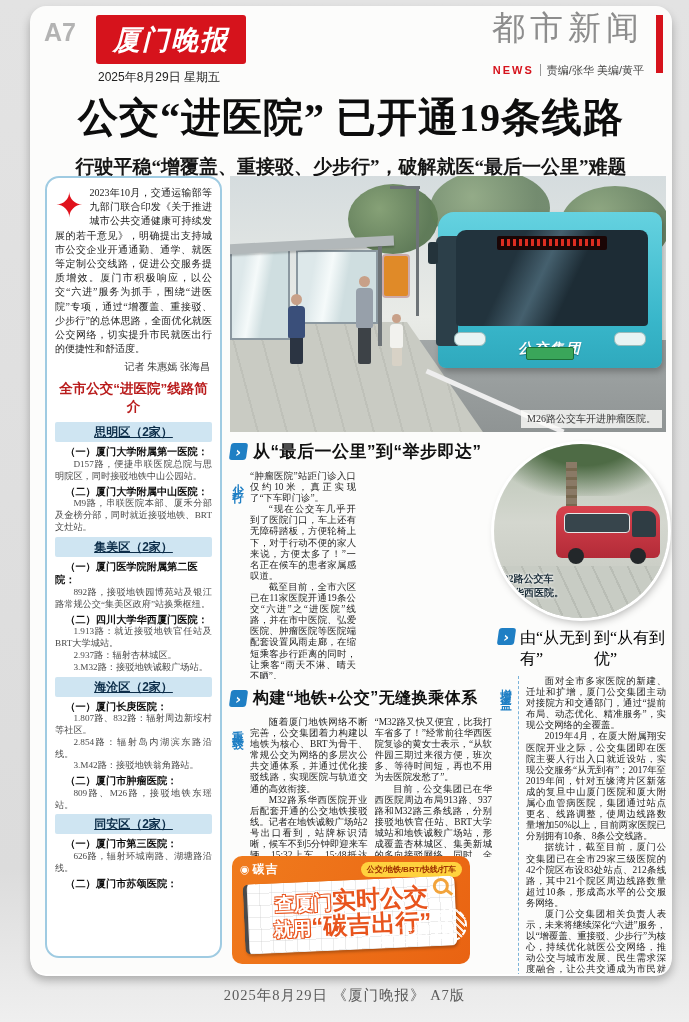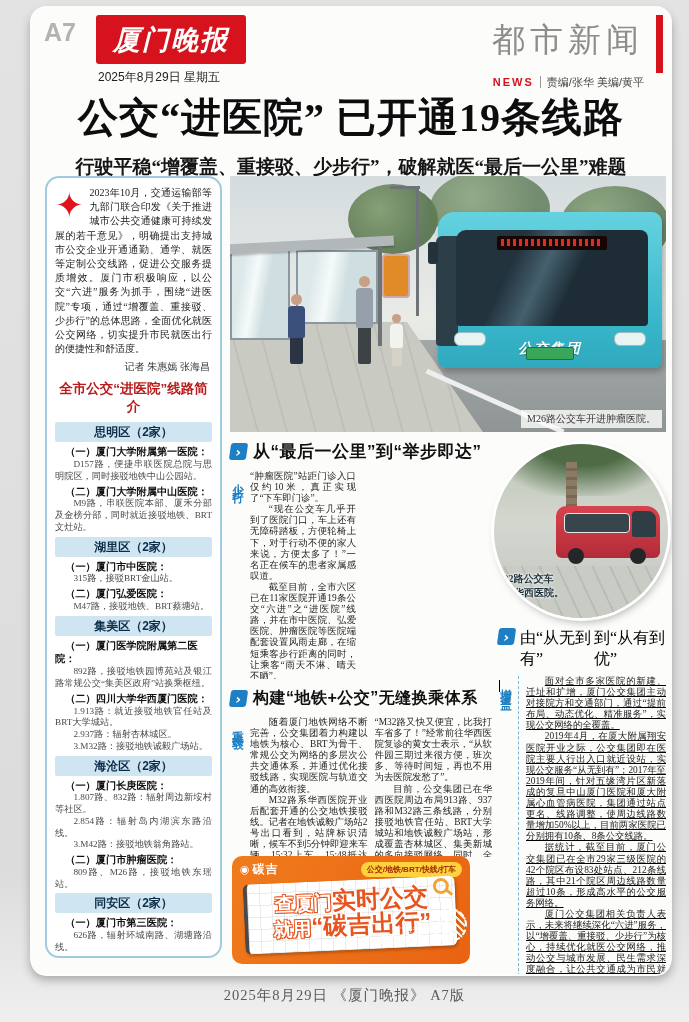--- a/index.html
+++ b/index.html
@@ -4,39 +4,39 @@
 <style>
   html,body{margin:0;padding:0;}
   .backdrop{position:relative;width:689px;height:1022px;background:linear-gradient(#e3e3e3,#dcdcdc 85%,#efefef);font-family:"Liberation Serif",serif;overflow:hidden;}
   .page{position:absolute;left:30px;top:6px;width:642px;height:968px;background:#fcfcfb;border-radius:16px;box-shadow:0 3px 0 -1px #fff,0 6px 10px rgba(0,0,0,.28);overflow:hidden;}
 
   
   .pageno{position:absolute;left:14px;top:12px;font:700 25px "Liberation Sans",sans-serif;color:#b3b3b3;}
   .masthead{position:absolute;left:66px;top:9px;width:150px;height:49px;background:#d6131c;border-radius:3px;display:flex;align-items:center;justify-content:center;}
   .masthead span{color:#fff;font:700 italic 27px "Liberation Serif",serif;letter-spacing:2px;}
   .dateline{position:absolute;left:68px;top:63px;font:12px "Liberation Sans",sans-serif;color:#222;}
-  .sectionhead{position:absolute;right:28px;top:12px;text-align:right;}
+  .sectionhead{position:absolute;right:28px;top:0;text-align:right;}
   .sectionhead .big{font:400 33px "Liberation Sans",sans-serif;color:#8d8d8d;letter-spacing:5px;}
   .newsrow{margin-top:12px;font:11px "Liberation Sans",sans-serif;color:#444;}
   .newsrow .news{color:#d6131c;font-weight:700;letter-spacing:2px;margin-right:6px;padding-right:6px;border-right:1px solid #999;}
   .redbar{position:absolute;right:9px;top:9px;width:7px;height:58px;background:#d6131c;}
 
   
   .headline{position:absolute;left:0;top:84px;width:100%;text-align:center;}
   .headline .t{font:900 40px "Liberation Serif",serif;color:#0d0d0d;letter-spacing:1px;}
   .headline .s{margin-top:9px;font:700 19px "Liberation Serif",serif;color:#151515;}
 
   
   .sidebar{position:absolute;left:15px;top:170px;width:177px;height:782px;border:2px solid #9fcbe2;border-radius:14px;background:#fff;padding:8px 8px;box-sizing:border-box;overflow:hidden;}
   .star{float:left;font-family:"DejaVu Sans",sans-serif;font-size:34px;line-height:34px;color:#e0121c;margin:2px 6px 0 0;}
   .intro{font:10px/1.42 "Liberation Serif",serif;color:#1a1a1a;text-align:justify;}
   .byline{text-align:right;font:10px "Liberation Sans",sans-serif;color:#333;margin:4px 2px 6px 0;}
   .sb-title{text-align:center;font:700 13.5px "Liberation Sans",sans-serif;color:#b91c1c;margin:4px 0 6px;}
   .dist{margin-bottom:3px;}
-  .dist-h{background:#cfe5f2;color:#0c2d49;text-align:center;font:700 12px/1 "Liberation Sans",sans-serif;padding:4px 0;border-radius:2px;margin:3px 0 3px;}
+  .dist-h{background:#cfe5f2;color:#0c2d49;text-align:center;font:700 12px/1 "Liberation Sans",sans-serif;padding:4px 0;border-radius:2px;margin:3px 0 3px;text-decoration:underline;}
   .hosp{font:700 10.2px/1.35 "Liberation Sans",sans-serif;color:#111;text-indent:1em;margin-top:2px;}
   .detail{font:9.2px/1.28 "Liberation Serif",serif;color:#4a4a4a;text-align:justify;}
   .para p{margin:0;text-indent:2em;}
   .cont p:first-child{text-indent:0;}
 
   
   .photo{position:absolute;left:200px;top:170px;width:436px;height:256px;background:linear-gradient(#d5dcde,#e9ebe7 55%,#d8dad4);overflow:hidden;}
   .ph-tree{position:absolute;border-radius:50%;background:radial-gradient(circle at 35% 35%,#7d9a6b,#52704a 70%);opacity:.9;}
   .ph-road{position:absolute;left:0;bottom:0;width:100%;height:92px;background:linear-gradient(#a2a7a7,#8f9494);}
   .ph-walk{position:absolute;left:0;bottom:0;width:58%;height:110px;background:repeating-linear-gradient(75deg,#c9cbc3 0 26px,#bfc1b9 26px 28px);clip-path:polygon(0 0,70% 0,100% 100%,0 100%);}
@@ -79,21 +79,21 @@
   .cp-trunk{position:absolute;left:72px;top:18px;width:11px;height:78px;background:repeating-linear-gradient(#8a7a66 0 6px,#77684f 6px 9px);}
   .cp-bus{position:absolute;left:62px;top:62px;width:104px;height:52px;background:linear-gradient(#d8434e,#b32b38);border-radius:10px 14px 6px 6px;}
   .cp-bus .win{position:absolute;left:8px;top:7px;right:30px;height:18px;background:#37454c;border-radius:4px;border:1px solid #e8e8e8;}
   .cp-bus .shield{position:absolute;right:4px;top:5px;width:24px;height:26px;background:#2f3d44;border-radius:4px 8px 2px 2px;}
   .cp-bus .wheel{position:absolute;bottom:-6px;width:16px;height:16px;background:#23272a;border-radius:50%;}
   .cp-ground{position:absolute;left:0;bottom:0;width:100%;height:52px;background:repeating-linear-gradient(65deg,#c8ccc4 0 14px,#b9bdb5 14px 16px);}
   .cp-cap{position:absolute;left:0;right:0;text-align:left;color:#1d2f3a;font:700 10px "Liberation Serif",serif;text-shadow:0 0 3px #fff,0 0 3px #fff;}
   #sec3{left:468px;top:622px;width:168px;}
   #sec3 .hwrap{display:flex;gap:5px;}
   #sec3 .hlines{display:flex;gap:2px;}
-  #sec3 .body3{display:flex;margin-top:6px;text-decoration:underline;}
+  #sec3 .body3{display:flex;margin-top:6px;}
   #sec3 .coltxt{border-left:1px dashed #7ab2d8;padding-left:7px;width:142px;height:300px;}
 
   
   .ad{position:absolute;left:202px;top:850px;width:238px;height:108px;background:linear-gradient(120deg,#f07b1d,#e96312);border-radius:10px;overflow:hidden;}
   .ad .brand{position:absolute;left:8px;top:5px;color:#fff;font:800 12px "Liberation Sans",sans-serif;letter-spacing:1px;}
   .ad .brand .bicon{font-family:"DejaVu Sans",sans-serif;font-size:11px;margin-right:2px;}
   .ad .badge{position:absolute;right:8px;top:6px;background:#ffd23e;color:#9c2e00;font:700 8px "Liberation Sans",sans-serif;padding:2px 6px;border-radius:8px;}
   .ad .panel{position:absolute;left:12px;right:14px;top:24px;bottom:14px;background:linear-gradient(#fff,#fff) ,#fff;border-radius:6px;transform:rotate(-2.5deg);box-shadow:1px 2px 3px rgba(0,0,0,.25);background-image:repeating-linear-gradient(0deg,rgba(200,200,200,.35) 0 1px,transparent 1px 12px),repeating-linear-gradient(90deg,rgba(200,200,200,.35) 0 1px,transparent 1px 12px);border-left:4px solid #4a4a4a;}
   .ad .l1,.ad .l2{text-align:center;font-family:"Liberation Sans",sans-serif;font-weight:900;line-height:1.05;}
   .ad .l1{margin-top:7px;}
@@ -143,31 +143,20 @@
         <div class="hosp">（一）厦门大学附属第一医院：</div>
         <div class="detail para">
             <p>D157路，便捷串联医院总院与思明院区，同时接驳地铁中山公园站。</p>
           </div>
         <div class="hosp">（二）厦门大学附属中山医院：</div>
         <div class="detail para">
             <p>M9路，串联医院本部、厦禾分部及金榜分部，同时就近接驳地铁、BRT文灶站。</p>
           </div>
       </div>
       <div class="dist">
-        <div class="dist-h">湖里区（2家）</div>
-        <div class="hosp">（一）厦门市中医院：</div>
-        <div class="detail para">
-            <p>315路，接驳BRT金山站。</p>
-          </div>
-        <div class="hosp">（二）厦门弘爱医院：</div>
-        <div class="detail para">
-            <p>M47路，接驳地铁、BRT蔡塘站。</p>
-          </div>
-      </div>
-      <div class="dist">
         <div class="dist-h">集美区（2家）</div>
         <div class="hosp">（一）厦门医学院附属第二医院：</div>
         <div class="detail para">
             <p>892路，接驳地铁园博苑站及银江路常规公交“集美区政府”站换乘枢纽。</p>
           </div>
         <div class="hosp">（二）四川大学华西厦门医院：</div>
         <div class="detail para">
             <p>1.913路：就近接驳地铁官任站及BRT大学城站。</p>
             <p>2.937路：辐射杏林城区。</p>
             <p>3.M32路：接驳地铁诚毅广场站。</p>

